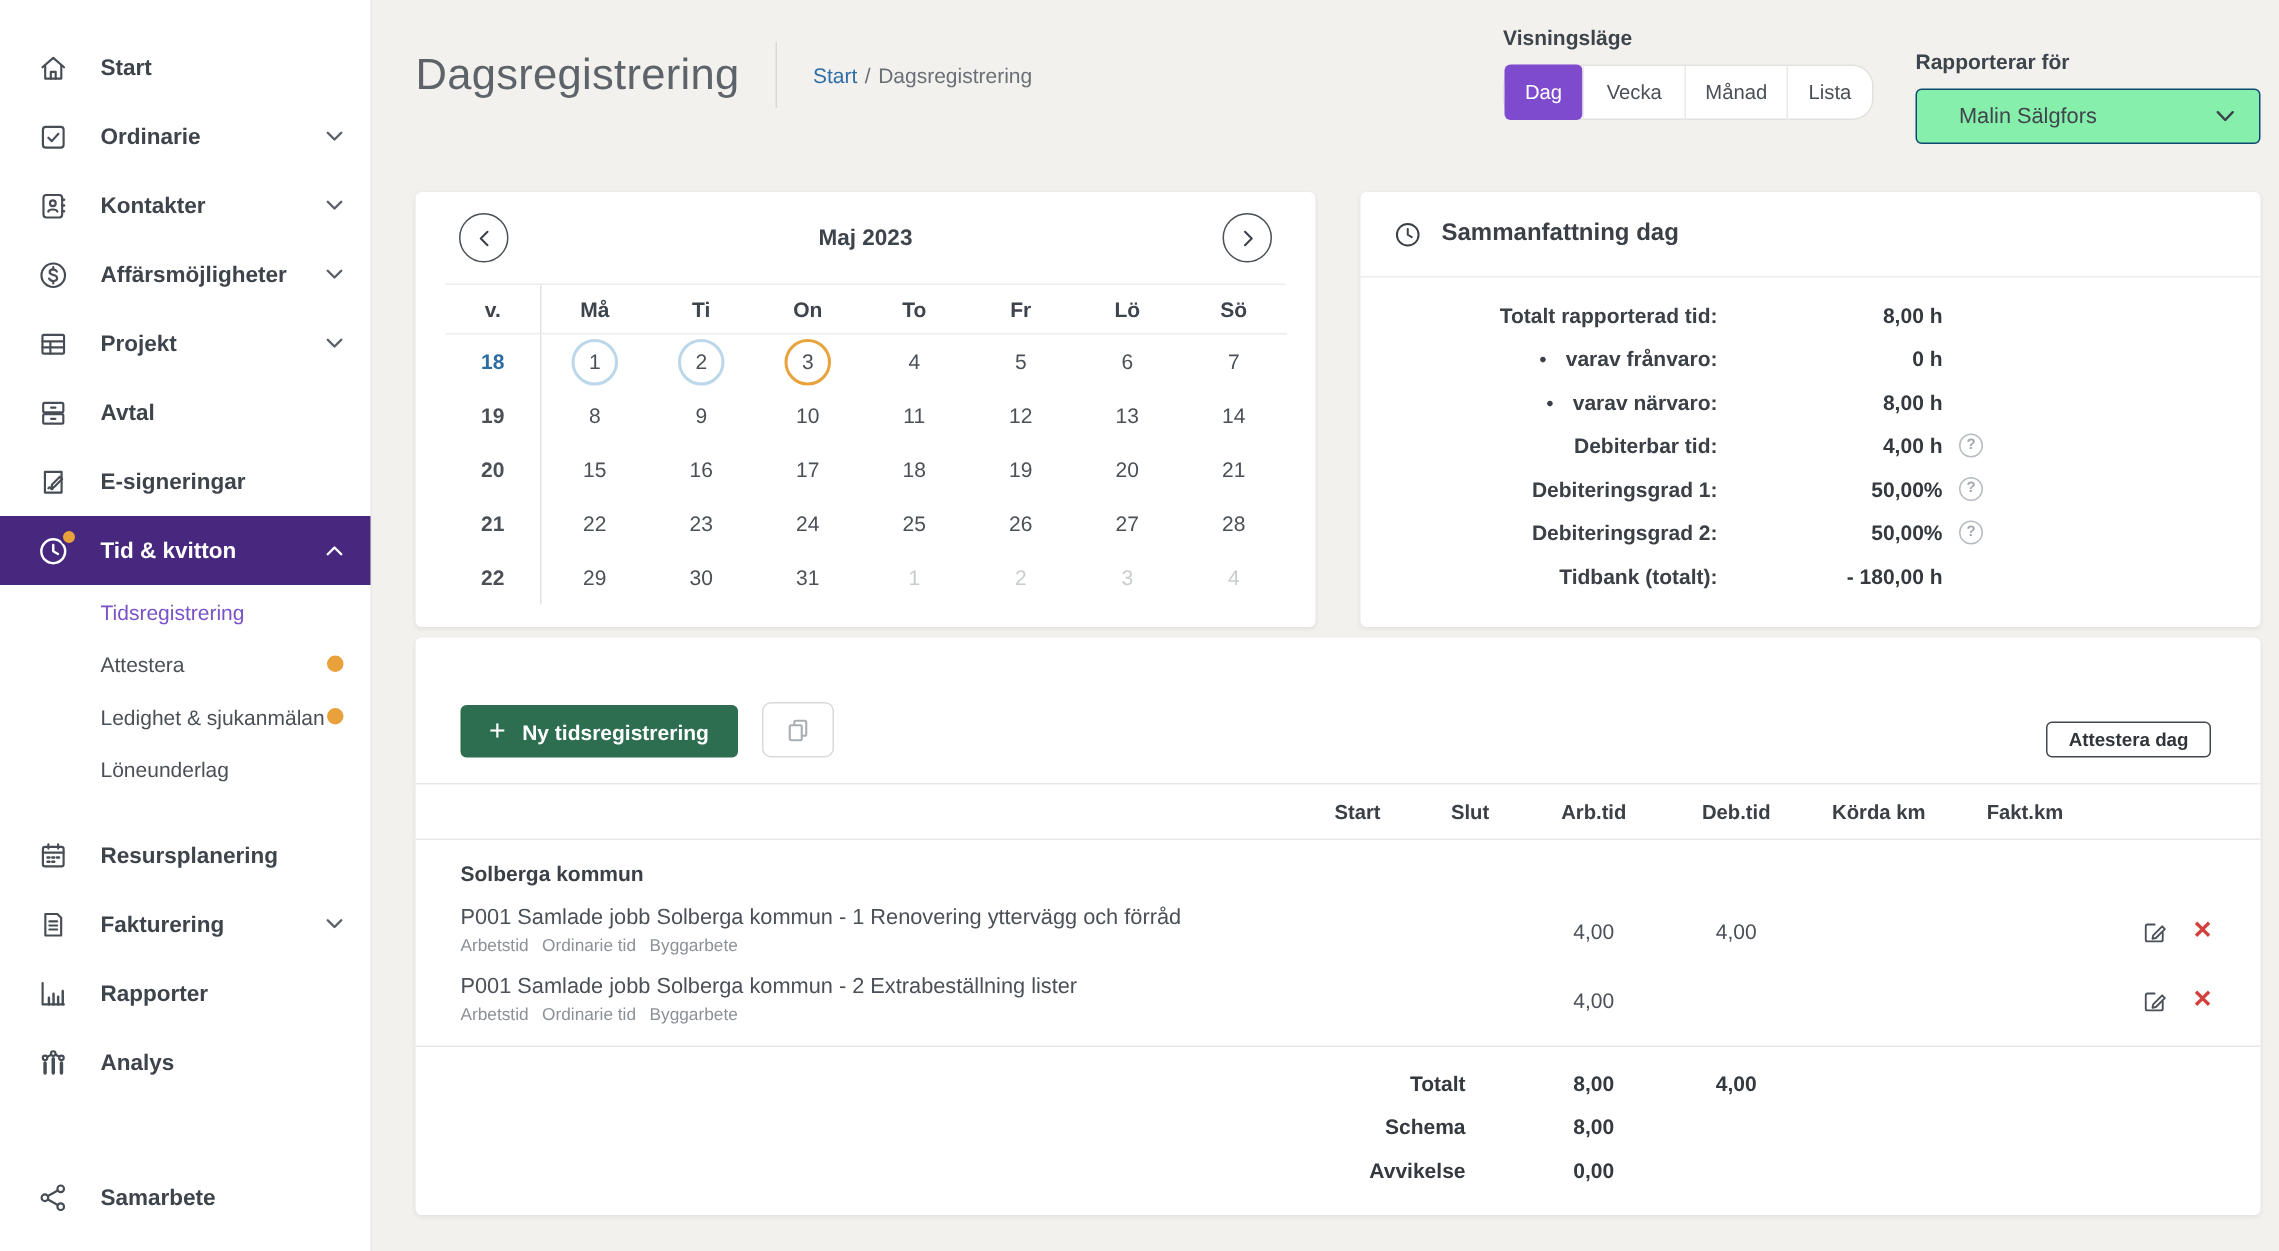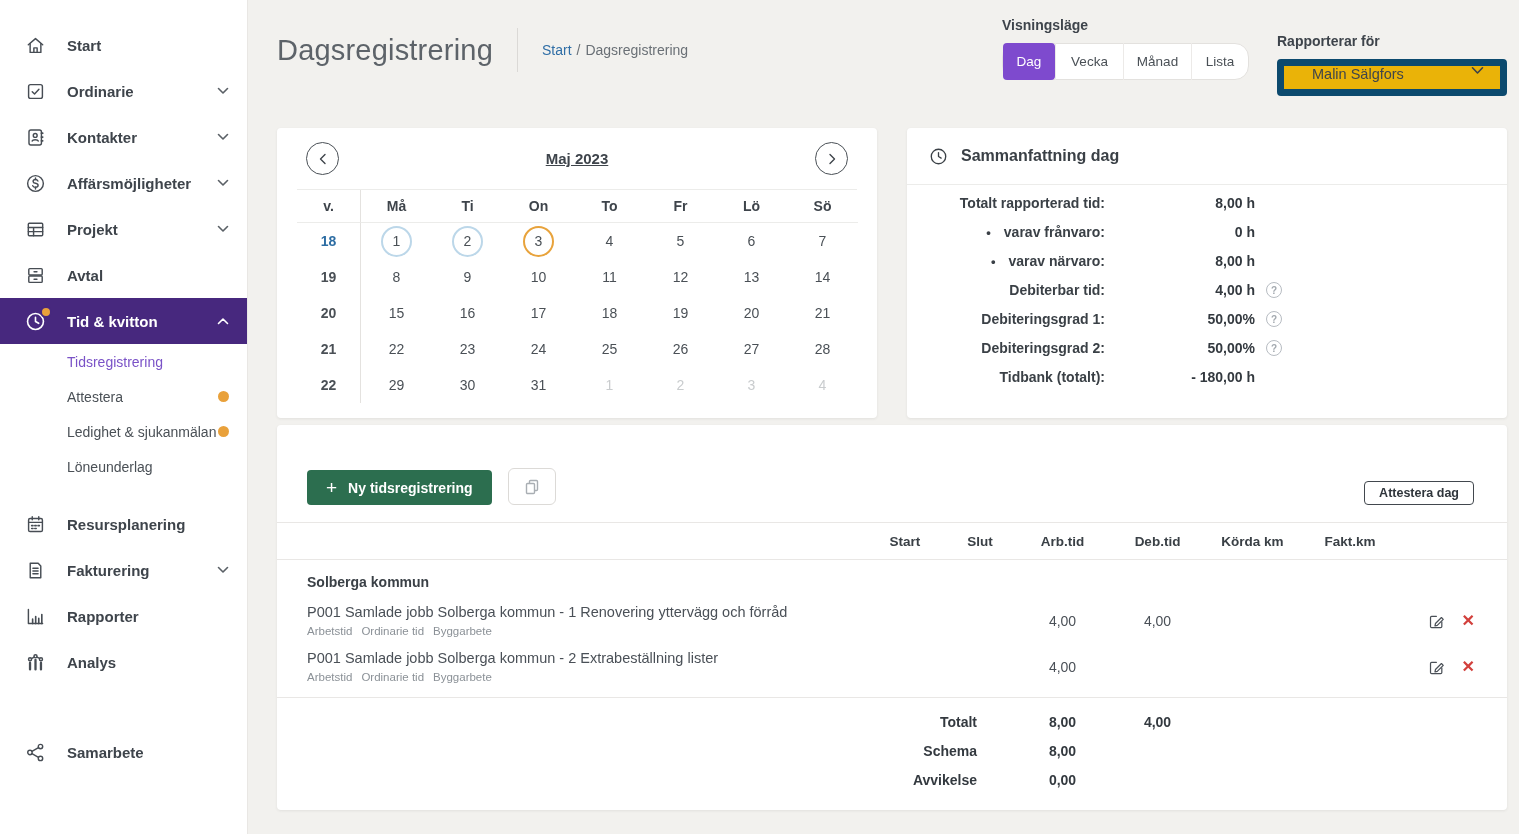--- a/index.html
+++ b/index.html
@@ -54,34 +54,34 @@
     font-family:inherit; font-size:13.5px; color:#4a5056; cursor:pointer;
     display:flex; align-items:center; justify-content:center; }
   .seg-btn:nth-child(1){ width:52px; }
   .seg-btn:nth-child(2){ width:68px; }
   .seg-btn:nth-child(3){ width:68px; }
   .seg-btn:nth-child(4){ width:57px; }
   .seg-btn + .seg-btn { border-left:1px solid #eceae8; }
   .seg-btn.active { background:#7e4ace; color:#fff; border-radius:4px; font-weight:400; }
 
   .reporting { position:absolute; left:1029px; top:33px; }
-  .select-box { width:230px; height:37px; background:#eab308; border:7px solid #0c4a6e;
-    border-radius:4px; display:flex; align-items:flex-start; padding:0 16px 0 28px;
+  .select-box { width:230px; height:37px; background:#86efac; border:1px solid #0c4a6e;
+    border-radius:4px; display:flex; align-items:center; padding:0 16px 0 28px;
     font-size:14.5px; color:#3f454b; cursor:pointer; }
   .select-box .sel-chev { margin-left:auto; }
   .sel-chev svg { width:13px; height:9px; stroke:#3c4248; fill:none; stroke-width:1.6;
     stroke-linecap:round; stroke-linejoin:round; }
 
   .card { position:absolute; background:#fff; border-radius:4px;
     box-shadow:0 1px 3px rgba(40,40,40,.08); }
 
   
   .cal-card { left:29px; top:128px; width:600px; height:290px; }
   .cal-header { height:61px; display:flex; align-items:center; justify-content:center; position:relative; }
-  .cal-title { font-size:15px; font-weight:700; color:#3e444b;text-decoration:underline; }
+  .cal-title { font-size:15px; font-weight:700; color:#3e444b; }
   .cal-nav { position:absolute; top:14px; width:33px; height:33px; border:1px solid #4a5056;
     border-radius:50%; background:#fff; display:flex; align-items:center; justify-content:center; cursor:pointer; }
   .cal-nav.prev { left:29px; } .cal-nav.next { right:29px; }
   .cal-nav svg { width:10px; height:12px; stroke:#3e444b; fill:none; stroke-width:1.4;
     stroke-linecap:round; stroke-linejoin:round; }
   .cal-hr { height:1px; background:#ececea; margin:0 20px; }
   .cal-grid { display:grid; grid-template-columns:64px repeat(7,1fr); padding:0 19px 0 20px; }
   .cal-grid .cell { height:36px; display:flex; align-items:center; justify-content:center;
     font-size:14px; color:#4a5056; }
   .cal-grid .head { height:33px; font-weight:700; color:#3e444b; border-bottom:1px solid #ececea; }
@@ -93,21 +93,21 @@
   .day-num.selected { border-color:#e8a33c; }
   .cell.muted .day-num { color:#c9ccce; cursor:default; }
 
   
   .sum-card { left:659px; top:128px; width:600px; height:290px; }
   .sum-header { height:57px; display:flex; align-items:center; gap:13px; padding:0 22px;
     font-size:16px; font-weight:700; color:#3a4046; border-bottom:1px solid #ececea; }
   .sum-header svg { width:19px; height:19px; stroke:#3a4046; fill:none; stroke-width:1.4;
     stroke-linecap:round; stroke-linejoin:round; }
   .sum-body { padding-top:10px; }
-  .sum-row { display:flex; align-items:flex-start; height:29px; }
+  .sum-row { display:flex; align-items:center; height:29px;padding-left:40px; }
   .sum-label { width:198px; text-align:right; font-size:14px; font-weight:700; color:#3a4046; }
   .sum-label .bullet { margin-right:13px; font-size:13px; }
   .sum-value { width:150px; text-align:right; font-size:14px; font-weight:700; color:#33393f; }
   .sum-help { width:46px; padding-left:11px; }
   .help-icon { width:16px; height:16px; border-radius:50%; border:1.5px solid #b7bcc2;
     color:#a3a9af; font-size:10px; font-weight:700; display:flex; align-items:center;
     justify-content:center; cursor:pointer; }
 
   
   .reg-card { left:29px; top:425px; width:1230px; height:385px; }
@@ -229,20 +229,30 @@
     <span class="icon-wrap">
       <svg class="nav-svg" viewBox="0 0 24 24">
           <rect x="5" y="4.8" width="14" height="6.6" rx="1"></rect>
           <rect x="5" y="12.6" width="14" height="6.6" rx="1"></rect>
           <path d="M10.5 8.1h3M10.5 15.9h3"></path>
         </svg>
     </span>
     <span>Avtal</span>
   </div>
 
+  <div class="nav-item">
+    <span class="icon-wrap">
+      <svg class="nav-svg" viewBox="0 0 24 24">
+          <path d="M6.2 4.8h11.6v14.4H6.2z"></path>
+          <path d="M8.6 16.2q.8-1.4 1.6 0t1.6 0"></path>
+          <path d="M11.2 13.6l5.4-5.4 1.6 1.6-5.4 5.4-2.1.5z"></path>
+        </svg>
+    </span>
+    <span>E-signeringar</span>
+  </div>
 
   <div class="nav-item active">
     <span class="icon-wrap">
       <svg class="nav-svg" viewBox="0 0 24 24" style="stroke-width:1.7">
           <circle cx="12" cy="12" r="8.3"></circle>
           <path d="M12 7.7V12l3.3 1.9"></path>
         </svg>
       <span class="badge-dot"></span>
     </span>
     <span>Tid &amp; kvitton</span>

